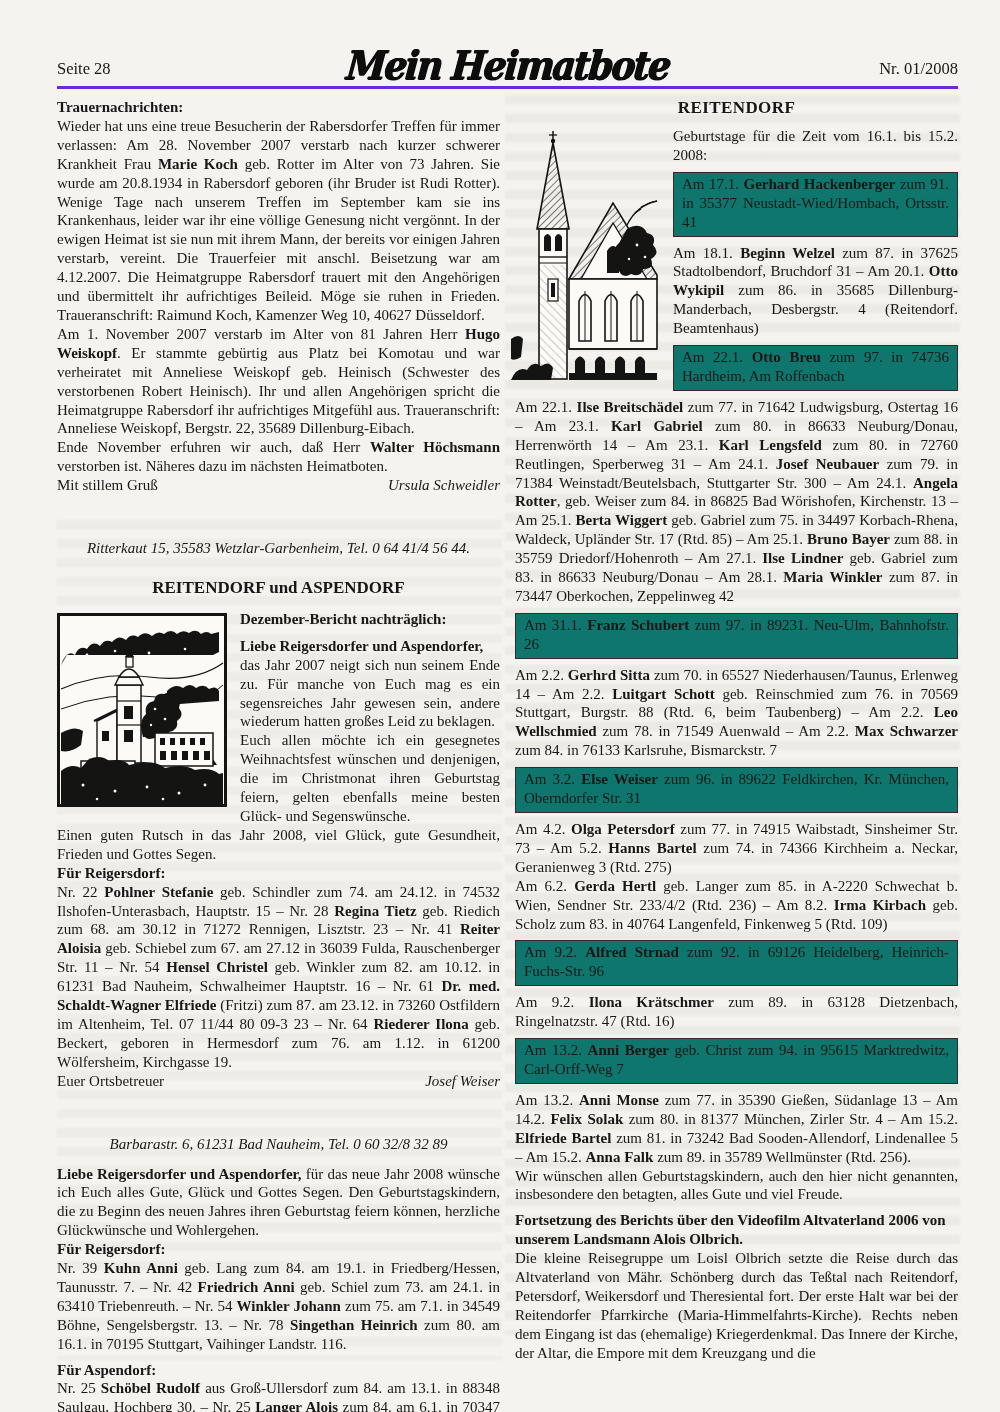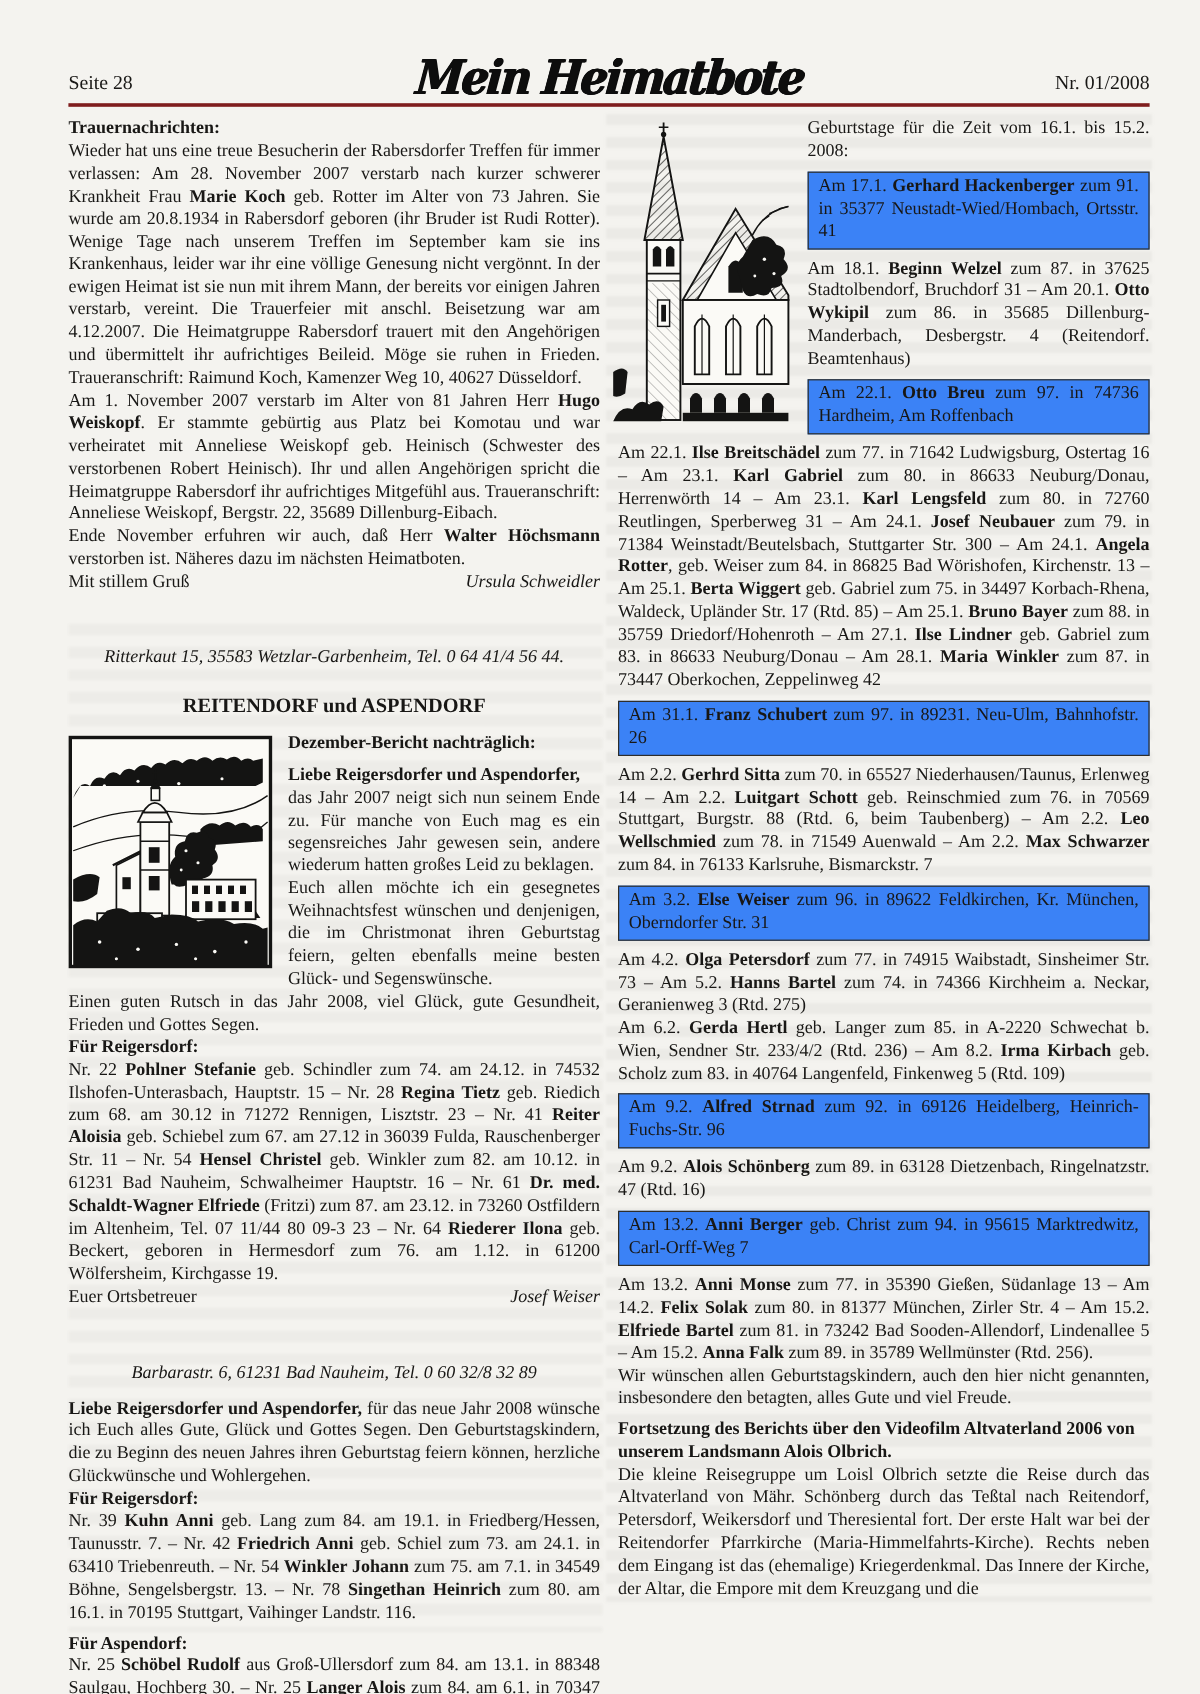--- a/index.html
+++ b/index.html
@@ -2,38 +2,38 @@
 <html><head>
 <meta charset="utf-8">
 <style>
   html,body{margin:0;padding:0;background:#dedddb;}
   .page{position:relative;width:1000px;height:1412px;background:#f4f3ef;color:#181715;
         font-family:"Liberation Serif",serif;box-sizing:border-box;
         padding:30px 42px 0 57px;overflow:hidden;}
   .bleed{position:absolute;pointer-events:none;z-index:0;
          background:repeating-linear-gradient(180deg, rgba(90,88,84,.055) 0 9px, rgba(90,88,84,0) 9px 19px);
          filter:blur(1.3px);}
-  .hdr{position:relative;height:56px;border-bottom:3px solid #7f1d1d;z-index:1;text-align:right;}
+  .hdr{position:relative;height:56px;border-bottom:3px solid #6d28d9;z-index:1;text-align:right;}
   .hdr-left{position:absolute;left:0;bottom:7px;font-size:16.5px;}
   .hdr-right{position:absolute;right:0;bottom:7px;font-size:16.5px;}
   .masthead{position:absolute;left:50%;bottom:0;transform:translateX(-50%) skewX(-5deg) scaleY(1.1);
             font-family:"DejaVu Serif",serif;font-style:italic;font-weight:bold;font-size:36px;
             letter-spacing:-2px;white-space:nowrap;color:#0d0d0d;
             text-shadow:.9px 0 #0d0d0d,-.4px 0 #0d0d0d,0 .4px #0d0d0d;}
   .cols{position:relative;z-index:1;display:flex;gap:15px;margin-top:9px;}
   .colL,.colR{width:444px;}
   .p{margin:0;font-size:15px;line-height:18.9px;text-align:justify;}
   .b{font-weight:bold;}
   .i{font-style:italic;}
   .bold-line{font-weight:bold;font-size:15px;line-height:18.9px;}
   .sec-h{font-weight:bold;text-align:center;font-size:17px;margin:20px 0 12px;}
   .r-h{font-weight:bold;text-align:center;font-size:17px;margin:0 0 9px;letter-spacing:.4px;}
   .sig{display:flex;justify-content:space-between;align-items:baseline;font-size:15px;line-height:18.9px;}
   .addr{text-align:center;font-style:italic;font-size:15px;line-height:18.9px;margin-top:44px;}
-  .gbox{border:1.4px solid #2e2d2a;background:#3b82f6;padding:2px 8px 4px;margin:7px 0;overflow:hidden;}
+  .gbox{border:1.4px solid #2e2d2a;background:#0f766e;padding:2px 8px 4px;margin:7px 0;overflow:hidden;}
   .m7{margin-top:7px;} .m11{margin-top:11px;}
   .clearL{clear:left;}
   .fig-v{float:left;margin:3px 13px 3px 0;}
   .fig-c{float:left;margin:2px 12px 2px -6px;}
   svg{display:block;}
 </style>
 </head>
 <body>
 
 <div class="page">
@@ -140,20 +140,21 @@
       <div class="bold-line m7">Für Aspendorf:</div>
       <p class="p"><span>Nr. 25 </span><span class="b">Schöbel Rudolf</span><span> aus Groß-Ullersdorf zum 84. am 13.1. in 88348 Saulgau, Hochberg 30. – Nr. 25 </span><span class="b">Langer Alois</span><span> zum 84. am 6.1. in 70347 Stuttgart, Mainstr. 83. – Nr. 28 </span><span class="b">Böhm Hugo</span><span> zum 74. am 24.1. in 91601 Dombühl, Finkenweg 4.</span></p>
       <div class="sig">
         <span>Euer Ortsbetreuer</span>
         <span class="i">Josef Weiser</span>
       </div>
       <div class="addr">Barbarastr. 6, 61231 Bad Nauheim, Tel. 0 60 32/8 32 89</div>
     </div>
 
     <div class="colR">
+      <div class="r-h">REITENDORF</div>
 
       <span class="fig-c">
         <svg width="152" height="252" viewBox="0 0 152 252" aria-hidden="true">
           <defs>
             <pattern id="cd" width="5" height="5" patternUnits="userSpaceOnUse" patternTransform="rotate(45)">
               <line x1="0" y1="0" x2="0" y2="5" stroke="#141413" stroke-width="1.1"></line>
             </pattern>
             <pattern id="cd2" width="6" height="6" patternUnits="userSpaceOnUse" patternTransform="rotate(-45)">
               <line x1="0" y1="0" x2="0" y2="6" stroke="#141413" stroke-width="0.9"></line>
             </pattern>
@@ -212,21 +213,21 @@
         </div>
       <p class="p"><span>Am 2.2. </span><span class="b">Gerhrd Sitta</span><span> zum 70. in 65527 Niederhausen/Taunus, Erlenweg 14 – Am 2.2. </span><span class="b">Luitgart Schott</span><span> geb. Reinschmied zum 76. in 70569 Stuttgart, Burgstr. 88 (Rtd. 6, beim Taubenberg) – Am 2.2. </span><span class="b">Leo Wellschmied</span><span> zum 78. in 71549 Auenwald – Am 2.2. </span><span class="b">Max Schwarzer</span><span> zum 84. in 76133 Karlsruhe, Bismarckstr. 7</span></p>
       <div class="gbox">
           <p class="p"><span>Am 3.2. </span><span class="b">Else Weiser</span><span> zum 96. in 89622 Feldkirchen, Kr. München, Oberndorfer Str. 31</span></p>
         </div>
       <p class="p"><span>Am 4.2. </span><span class="b">Olga Petersdorf</span><span> zum 77. in 74915 Waibstadt, Sinsheimer Str. 73 – Am 5.2. </span><span class="b">Hanns Bartel</span><span> zum 74. in 74366 Kirchheim a. Neckar, Geranienweg 3 (Rtd. 275)</span></p>
       <p class="p"><span>Am 6.2. </span><span class="b">Gerda Hertl</span><span> geb. Langer zum 85. in A-2220 Schwechat b. Wien, Sendner Str. 233/4/2 (Rtd. 236) – Am 8.2. </span><span class="b">Irma Kirbach</span><span> geb. Scholz zum 83. in 40764 Langenfeld, Finkenweg 5 (Rtd. 109)</span></p>
       <div class="gbox">
           <p class="p"><span>Am 9.2. </span><span class="b">Alfred Strnad</span><span> zum 92. in 69126 Heidelberg, Heinrich-Fuchs-Str. 96</span></p>
         </div>
-      <p class="p"><span>Am 9.2. </span><span class="b">Alois Schönberg</span><span> zum 89. in 63128 Dietzenbach, Ringelnatzstr. 47 (Rtd. 16)</span></p>
+      <p class="p"><span>Am 9.2. </span><span class="b">Ilona Krätschmer</span><span> zum 89. in 63128 Dietzenbach, Ringelnatzstr. 47 (Rtd. 16)</span></p>
       <div class="gbox">
           <p class="p"><span>Am 13.2. </span><span class="b">Anni Berger</span><span> geb. Christ zum 94. in 95615 Marktredwitz, Carl-Orff-Weg 7</span></p>
         </div>
       <p class="p"><span>Am 13.2. </span><span class="b">Anni Monse</span><span> zum 77. in 35390 Gießen, Südanlage 13 – Am 14.2. </span><span class="b">Felix Solak</span><span> zum 80. in 81377 München, Zirler Str. 4 – Am 15.2. </span><span class="b">Elfriede Bartel</span><span> zum 81. in 73242 Bad Sooden-Allendorf, Lindenallee 5 – Am 15.2. </span><span class="b">Anna Falk</span><span> zum 89. in 35789 Wellmünster (Rtd. 256).</span></p>
       <p class="p">Wir wünschen allen Geburtstagskindern, auch den hier nicht genannten, insbesondere den betagten, alles Gute und viel Freude.</p>
       <p class="p bold-line m7" style="text-align:left;">Fortsetzung des Berichts über den Videofilm Altvaterland 2006 von unserem Landsmann Alois Olbrich.</p>
       <p class="p">Die kleine Reisegruppe um Loisl Olbrich setzte die Reise durch das Altvaterland von Mähr. Schönberg durch das Teßtal nach Reitendorf, Petersdorf, Weikersdorf und Theresiental fort. Der erste Halt war bei der Reitendorfer Pfarrkirche (Maria-Himmelfahrts-Kirche). Rechts neben dem Eingang ist das (ehemalige) Kriegerdenkmal. Das Innere der Kirche, der Altar, die Empore mit dem Kreuzgang und die</p>
     </div>
   </div>
 </div>

